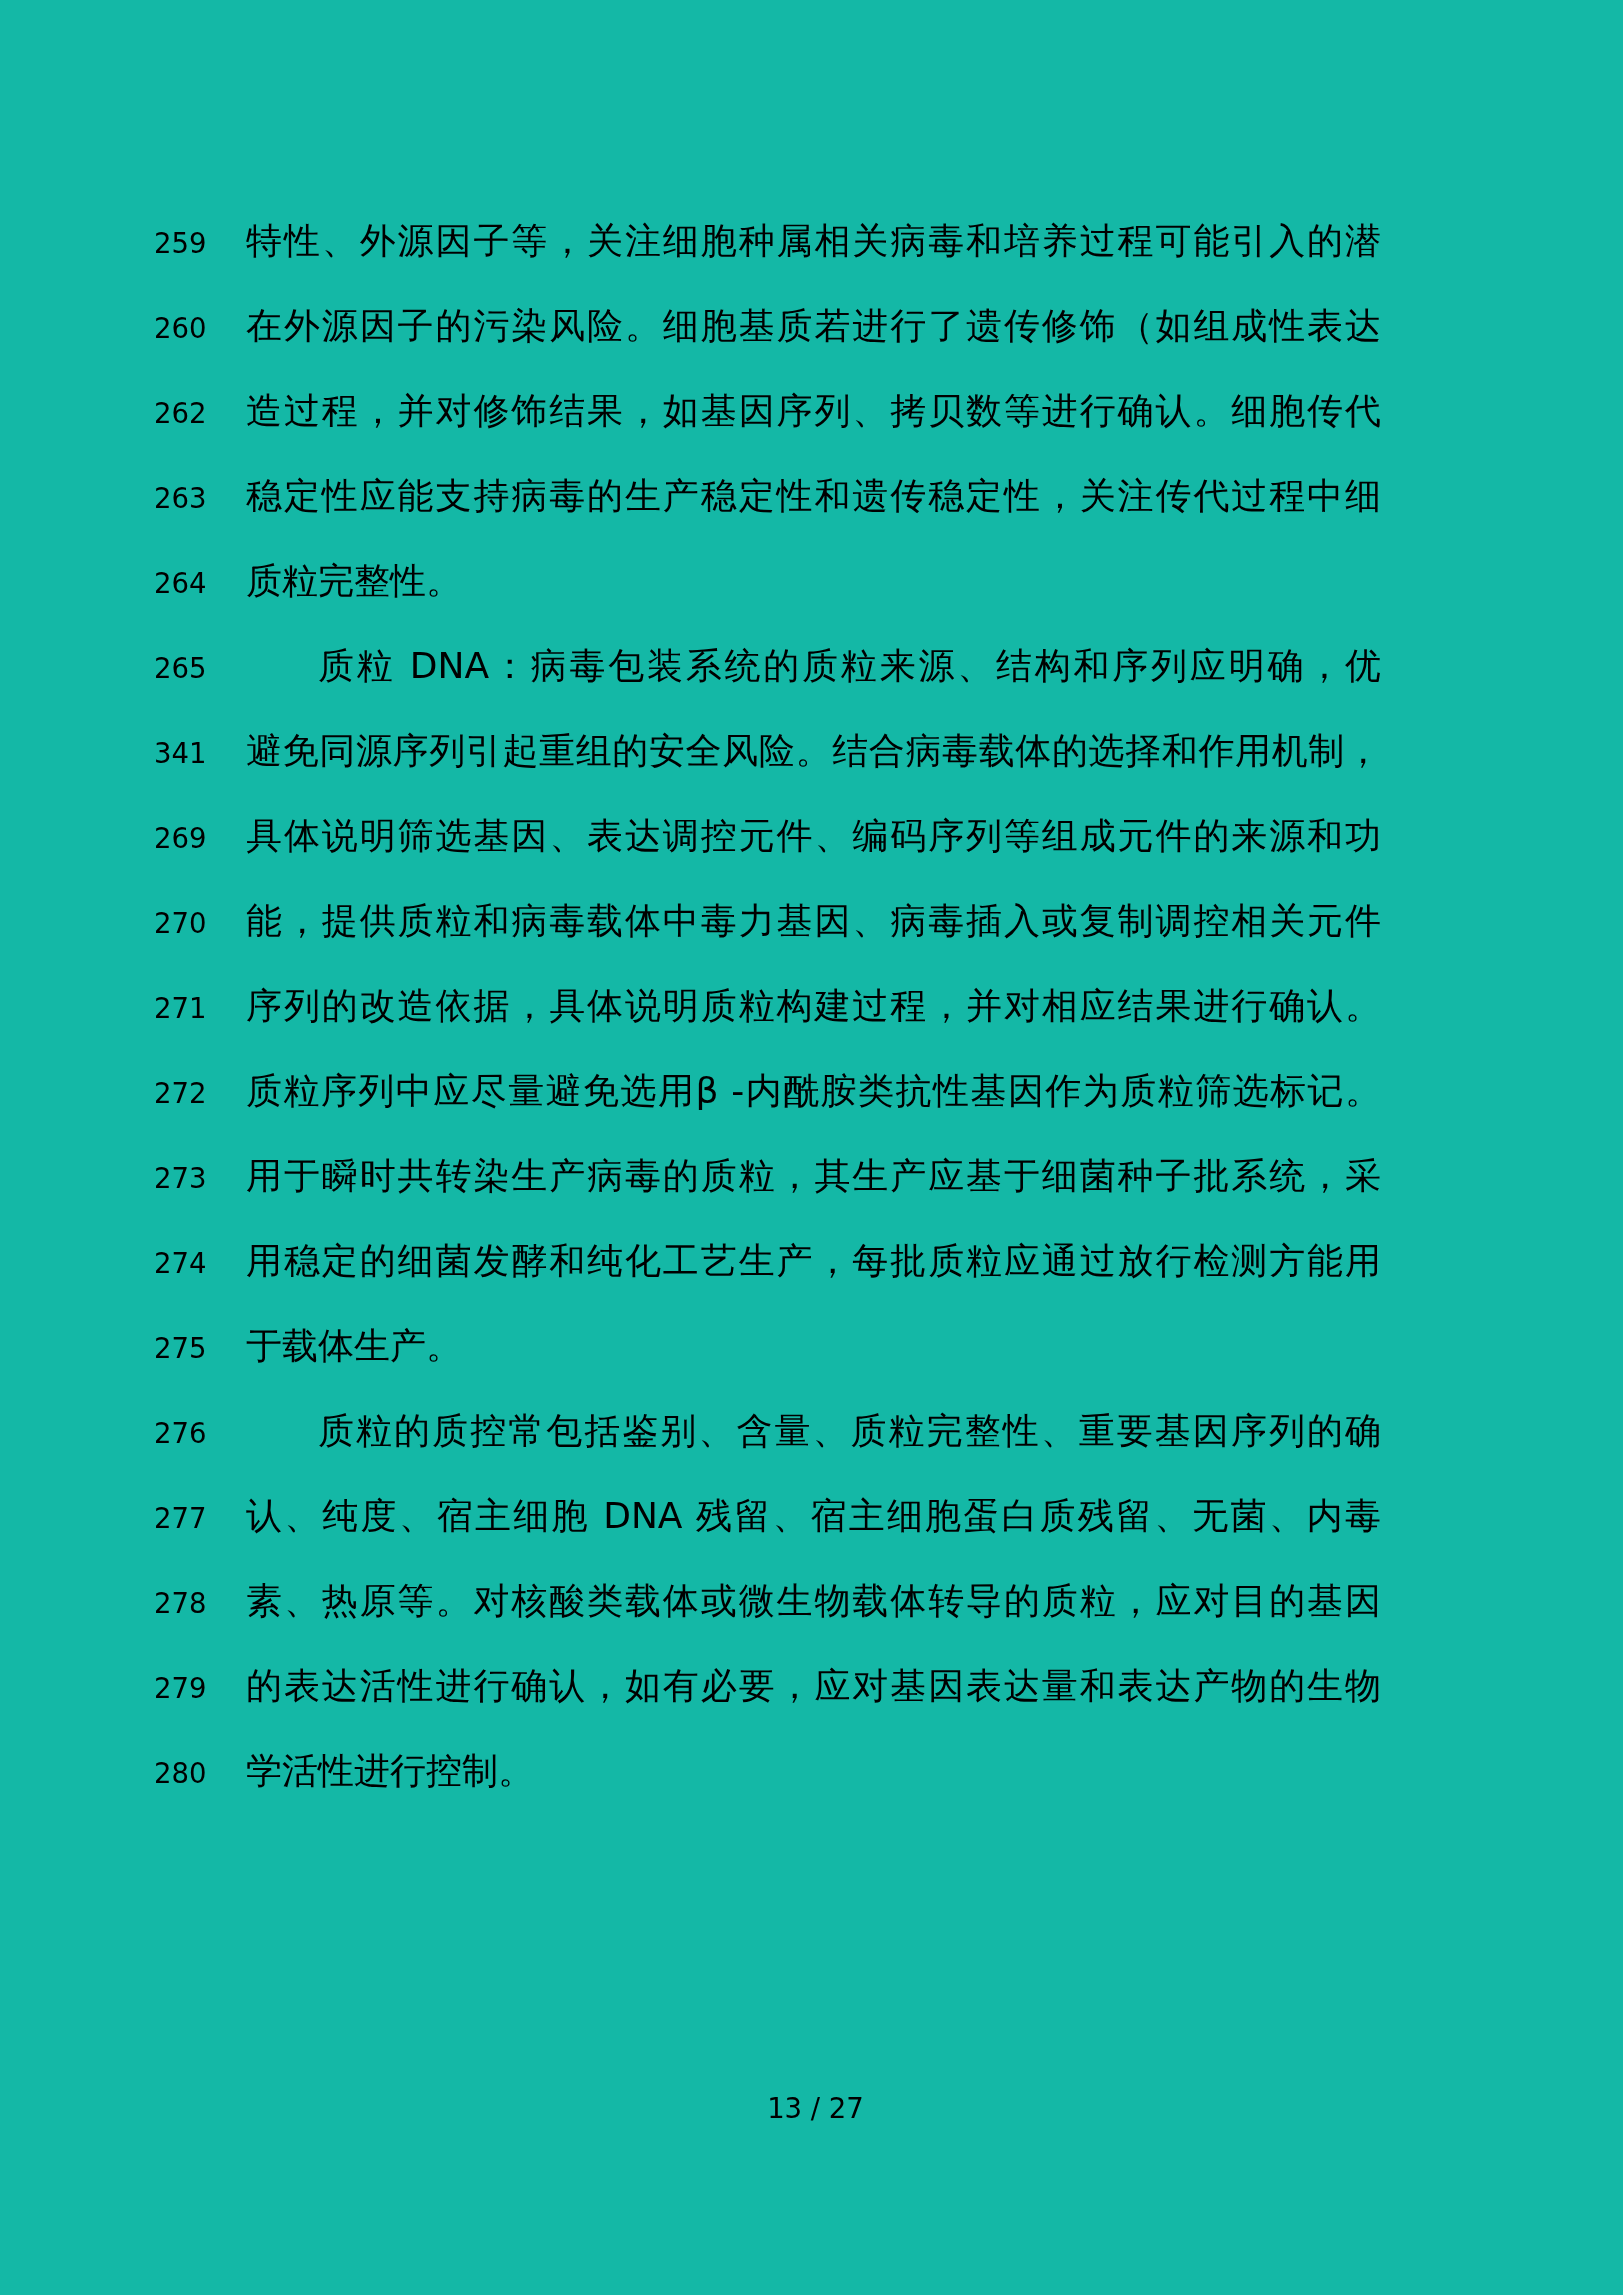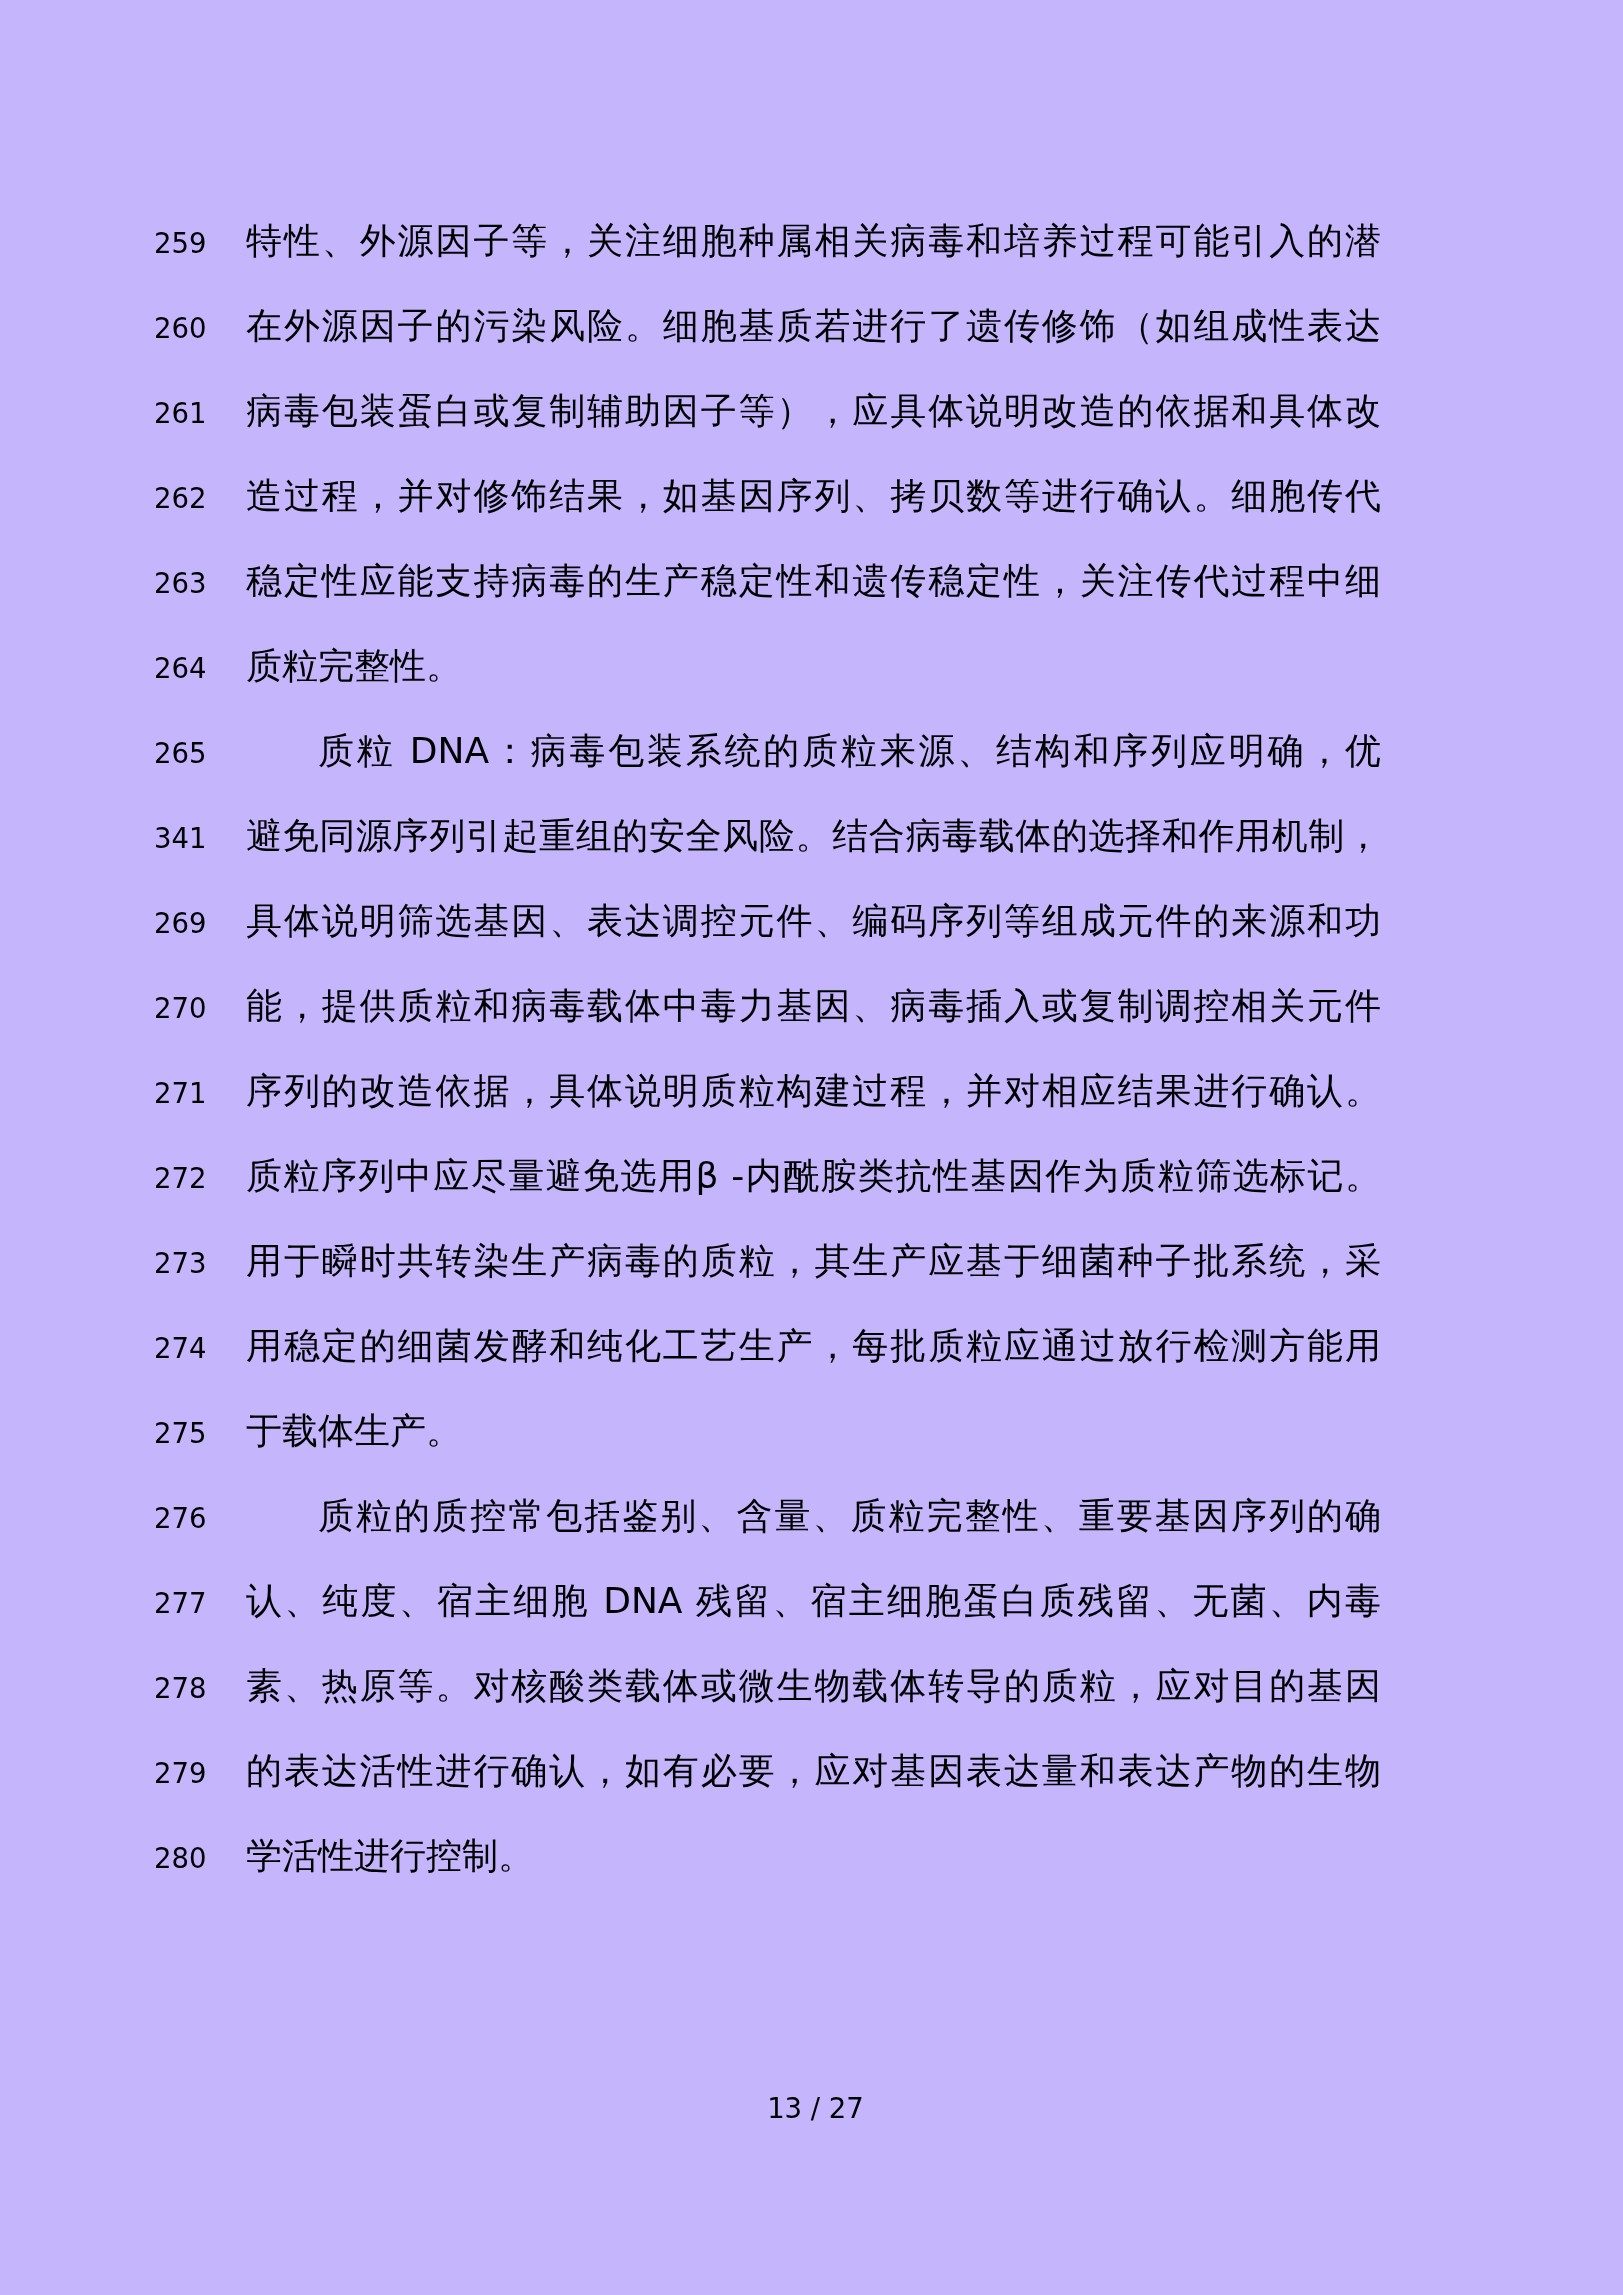--- a/index.html
+++ b/index.html
@@ -4,21 +4,21 @@
 <style>
   html, body {
     margin: 0;
     padding: 0;
     background: #ffffff;
   }
   .page {
     position: relative;
     width: 1623px;
     height: 2295px;
-    background: #c4b5fd;
+    background: #14b8a6;
     color: #000000;
     font-family: "DejaVu Sans", "Liberation Sans", sans-serif;
     overflow: hidden;
   }
   .body-text {
     position: absolute;
     top: 198px;
     left: 154px;
     width: 1227px;
   }
@@ -72,24 +72,20 @@
     <div class="row">
       <span class="num">259</span>
       <span class="text">特性、外源因子等，关注细胞种属相关病毒和培养过程可能引入的潜</span>
     </div>
 
     <div class="row">
       <span class="num">260</span>
       <span class="text">在外源因子的污染风险。细胞基质若进行了遗传修饰（如组成性表达</span>
     </div>
 
-    <div class="row">
-      <span class="num">261</span>
-      <span class="text">病毒包装蛋白或复制辅助因子等），应具体说明改造的依据和具体改</span>
-    </div>
 
     <div class="row">
       <span class="num">262</span>
       <span class="text">造过程，并对修饰结果，如基因序列、拷贝数等进行确认。细胞传代</span>
     </div>
 
     <div class="row">
       <span class="num">263</span>
       <span class="text">稳定性应能支持病毒的生产稳定性和遗传稳定性，关注传代过程中细</span>
     </div>

